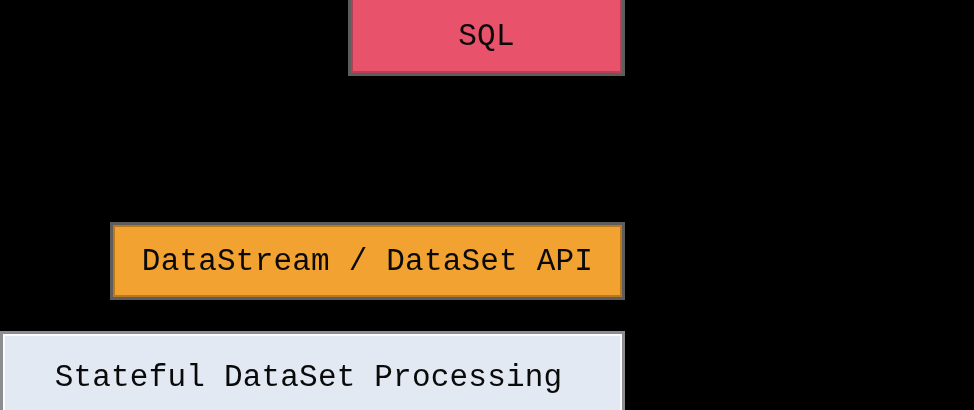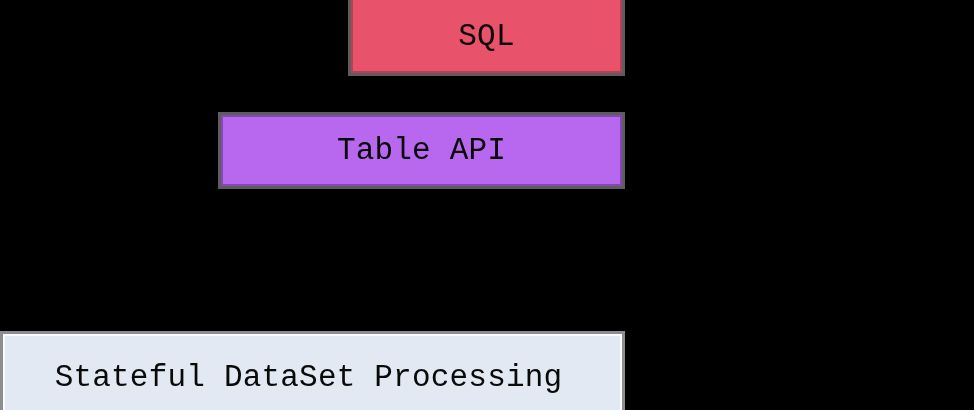--- a/index.html
+++ b/index.html
@@ -92,22 +92,22 @@
 </style>
 </head>
 <body>
 
 <div id="canvas">
 
   <div class="layer-box" id="layer-sql">
     <span class="layer-label">SQL</span>
   </div>
 
-  <div class="layer-box" id="layer-table-api">
-    <span class="layer-label">Table API</span>
+
+  <div class="layer-box" id="layer-datastream">
+    <span class="layer-label">DataStream / DataSet API</span>
   </div>
-
 
   <div class="layer-box" id="layer-stateful">
     <span class="layer-label">Stateful DataSet Processing</span>
   </div>
 
 </div>
 
 </body></html>

